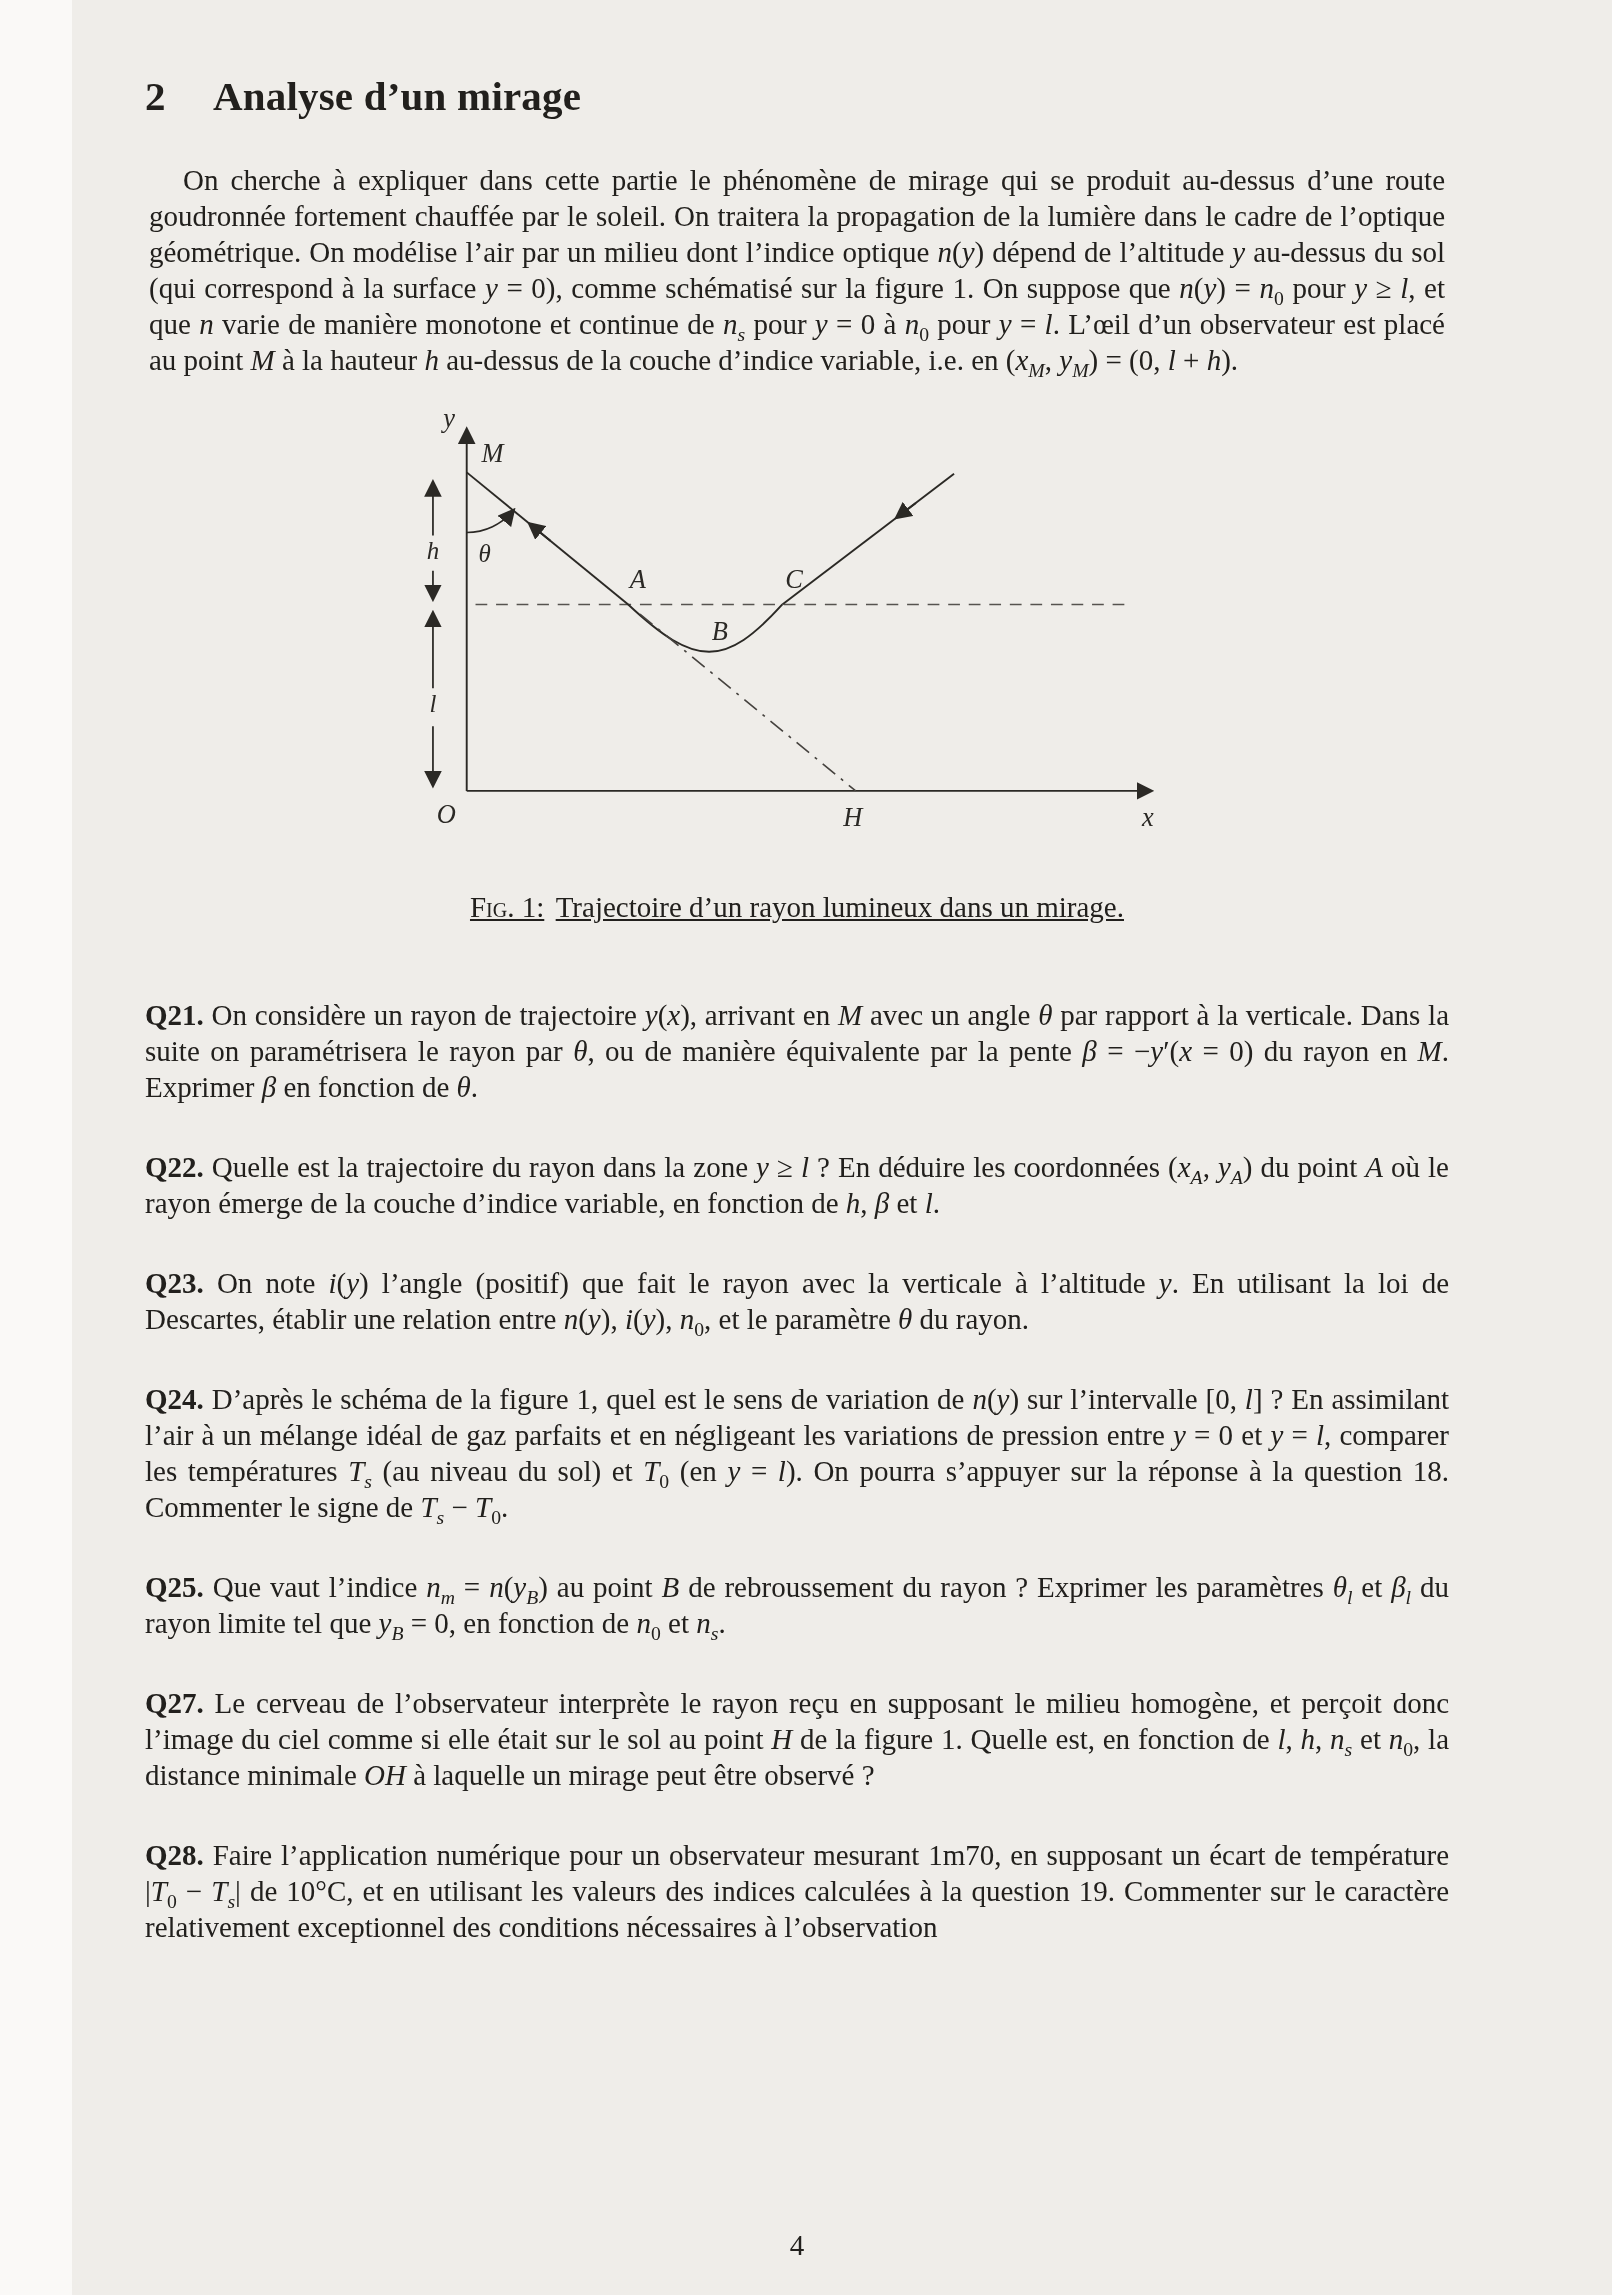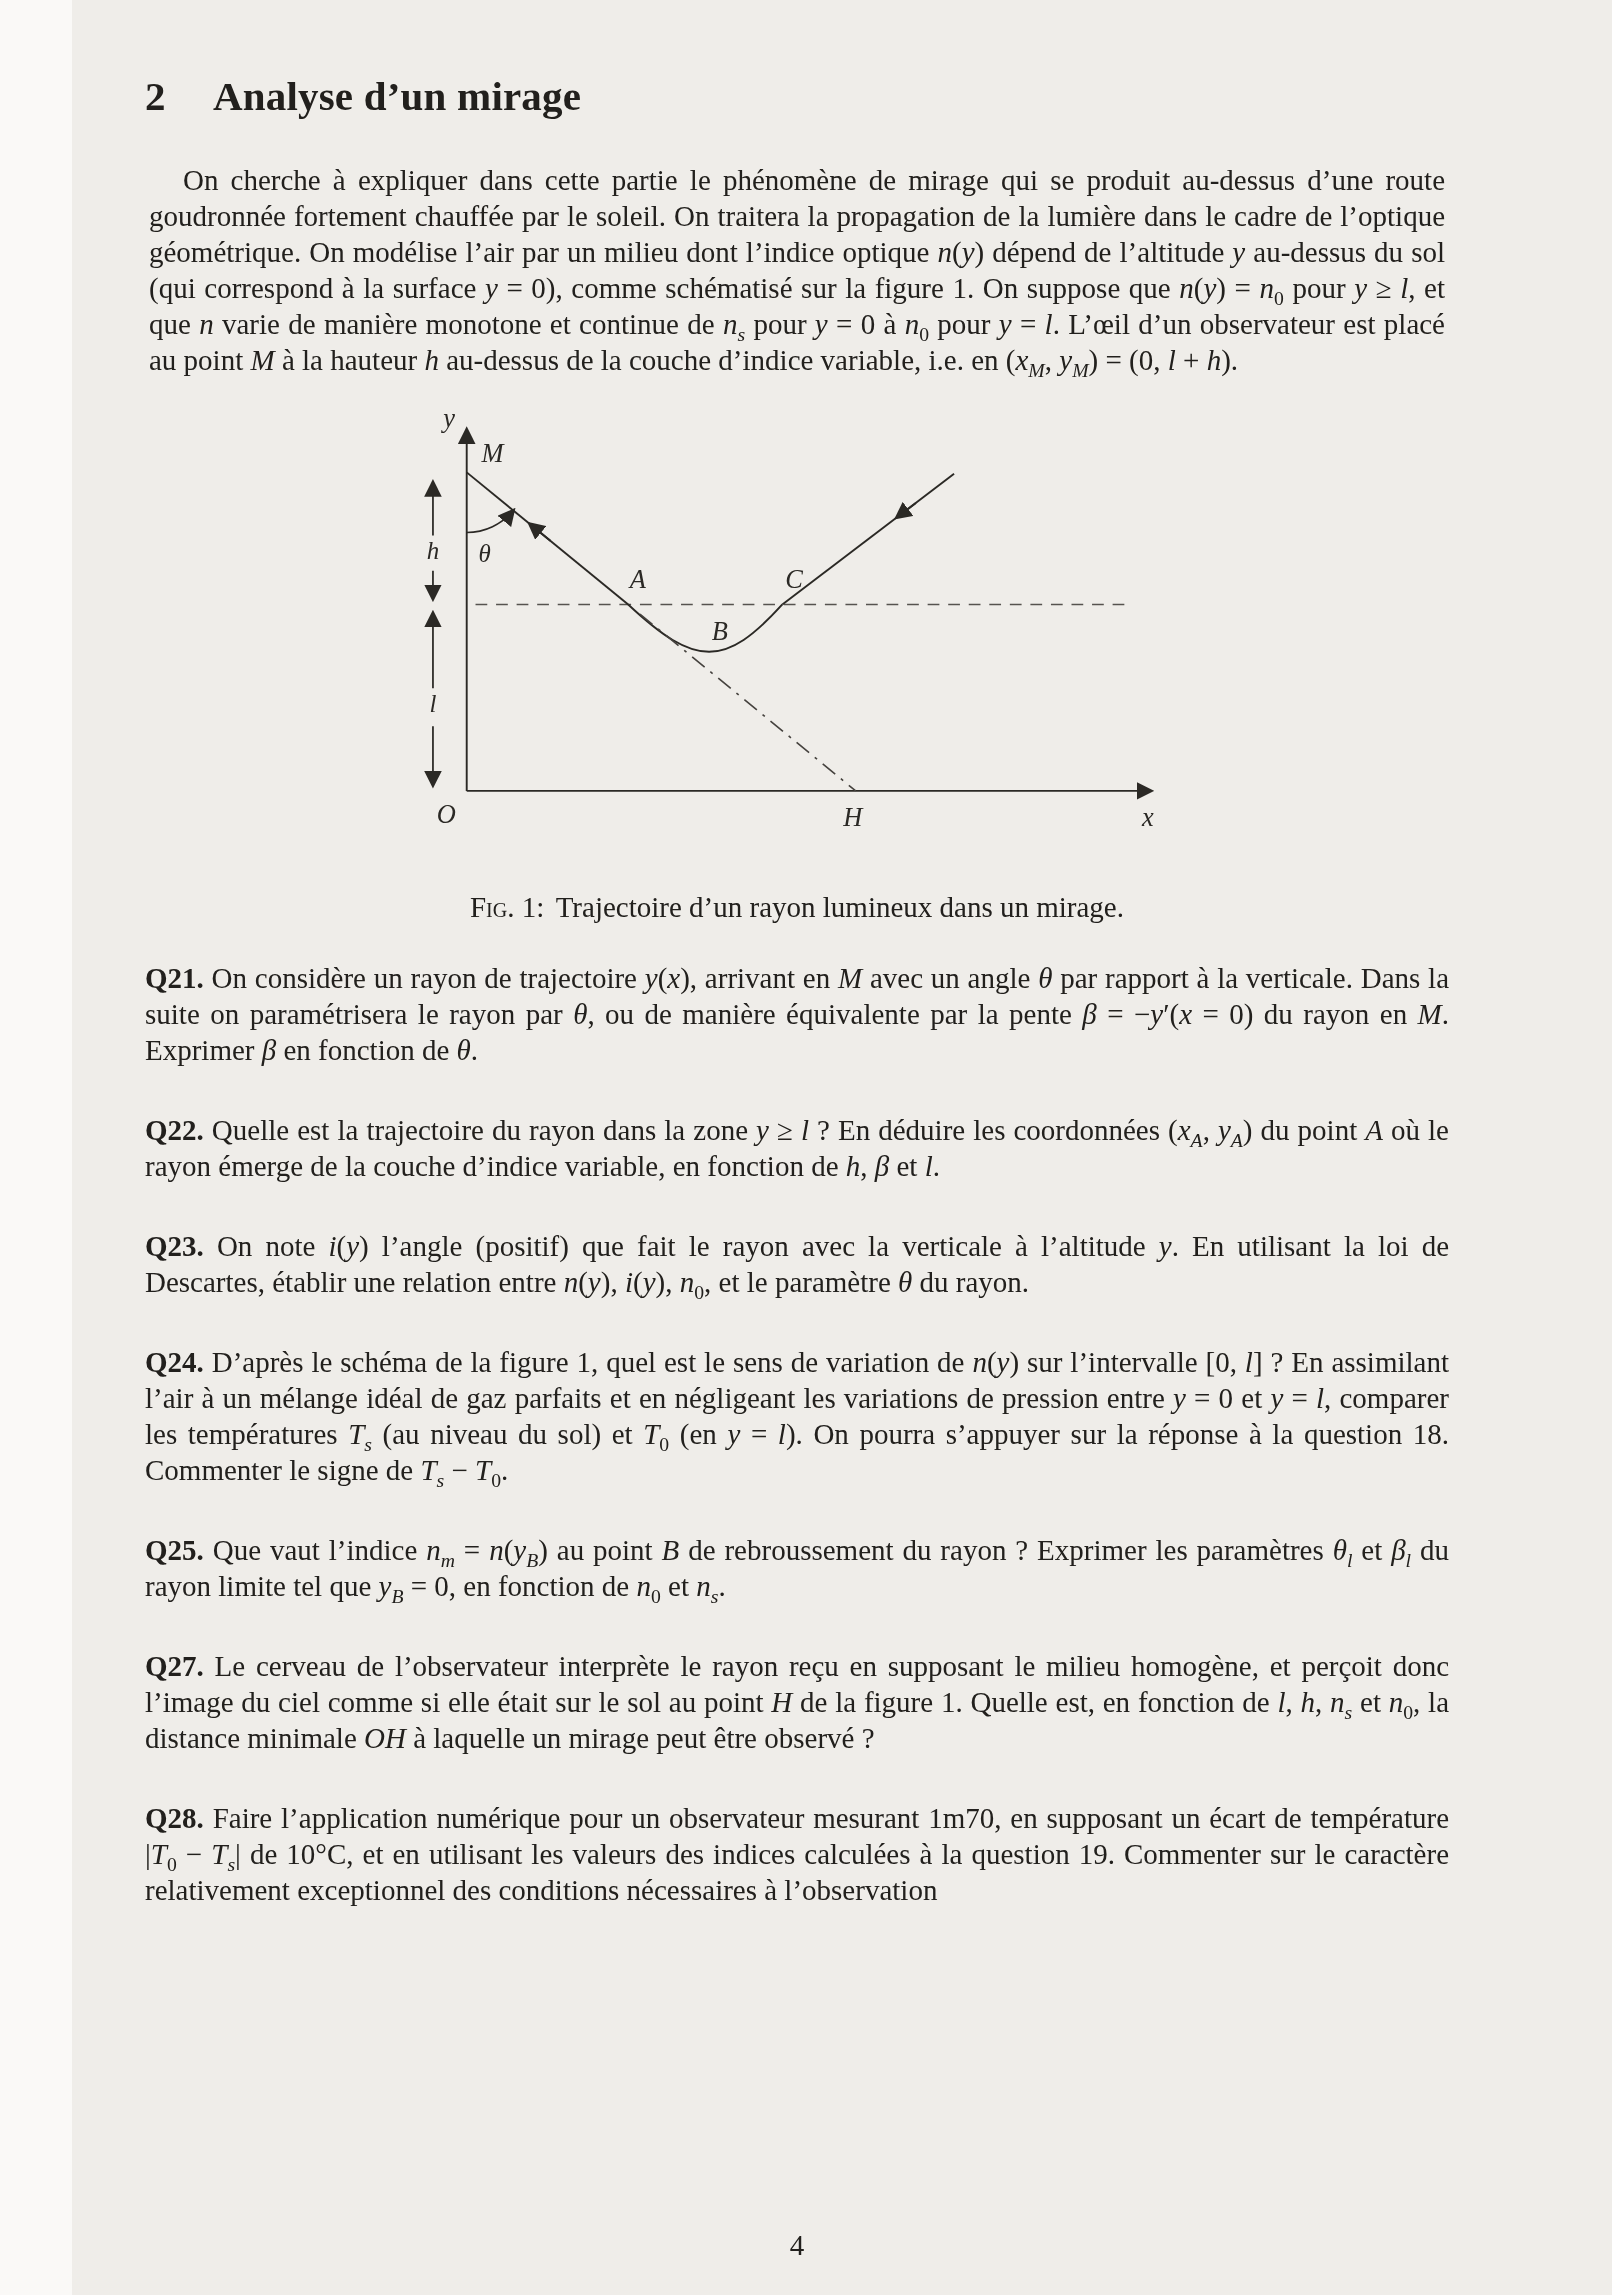--- a/index.html
+++ b/index.html
@@ -16,23 +16,23 @@
   .content{position:absolute;left:145px;top:72px;width:1304px;}
   .section-heading{margin:0 0 42px 0;font-size:41px;font-weight:bold;letter-spacing:0.2px;}
   .sec-num{margin-right:39px;}
   .body-par{
     font-size:29px;line-height:36px;text-align:justify;margin:4px;
   }
   .intro{text-indent:34px;margin-bottom:28px;}
   .fig{margin:0;}
   .fig svg{display:block;margin-left:263px;}
   .fig line,.fig path{shape-rendering:geometricPrecision;}
-  .caption{text-align:center;font-size:29px;margin:44px 0 0 0;}
+  .caption{text-align:center;font-size:29px;margin:44px 0 0 0;text-decoration:underline;}
   .cap-label{font-variant:small-caps;margin-right:11.4px;}
-  .questions{margin-top:36px;}
+  .questions{margin-top:73px;}
   .question{margin:0 0 44px 0;}
   .qid{font-weight:bold;}
   sub{font-size:68%;line-height:0;}
   .page-number{
     position:absolute;left:145px;top:2229px;width:1304px;
     text-align:center;font-size:29px;
   }
   .svg-label{font-family:"Liberation Serif","DejaVu Serif",serif;font-style:italic;fill:#2b2925;}
 </style>
 </head>

